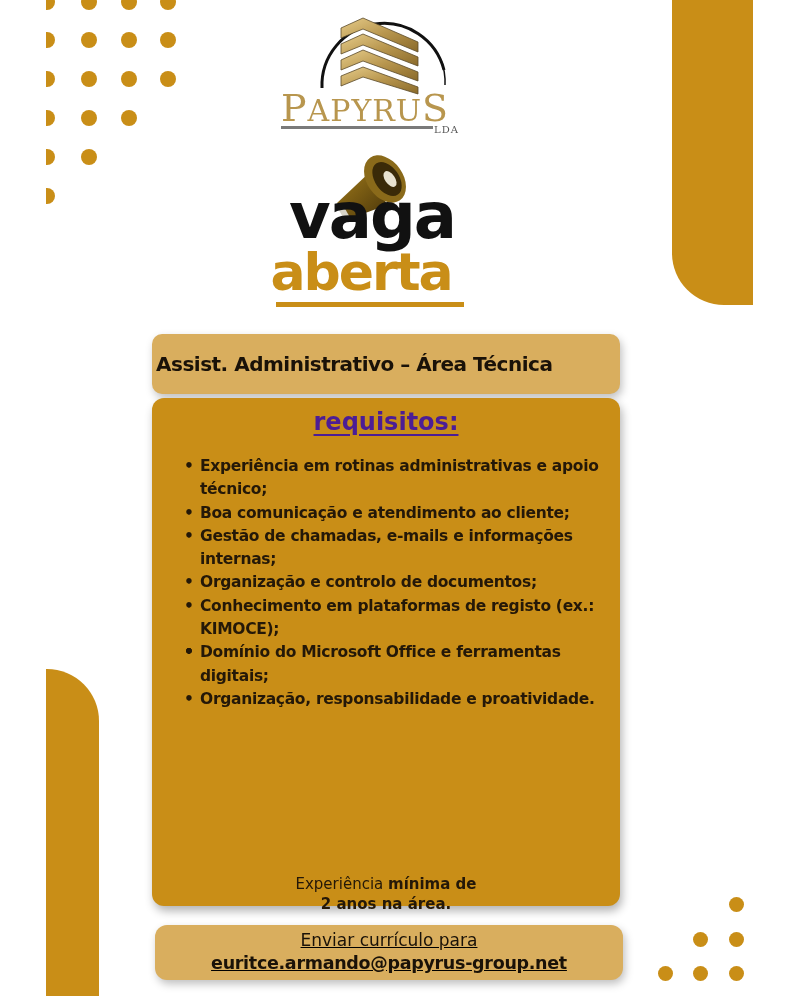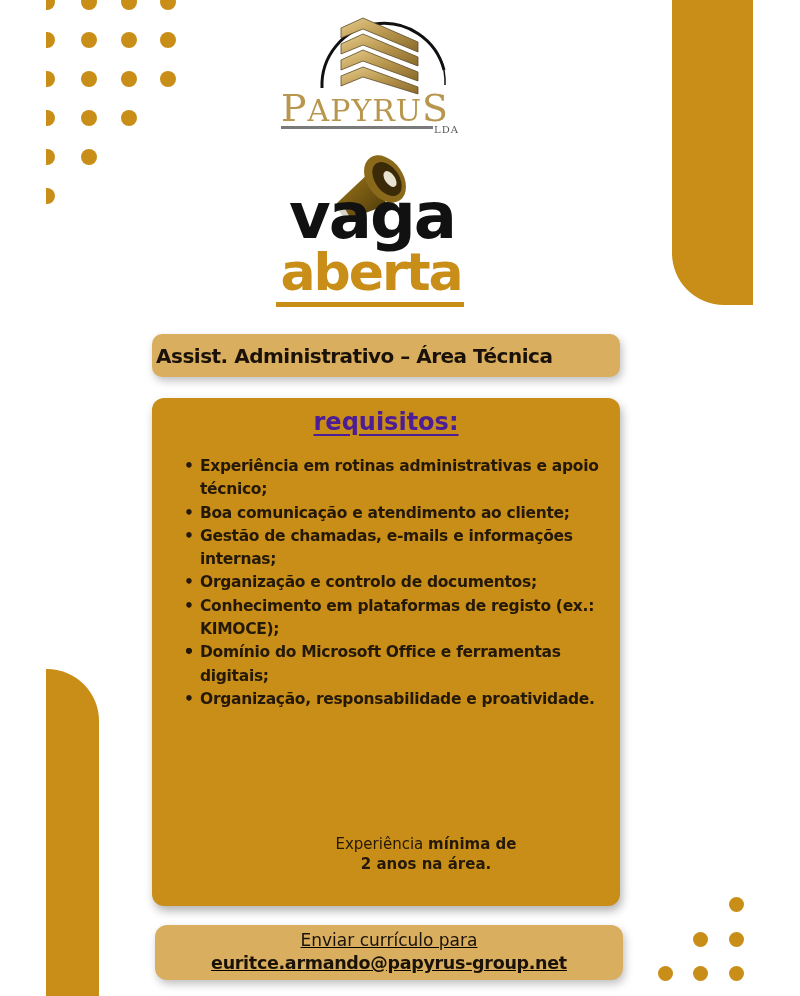--- a/index.html
+++ b/index.html
@@ -10,30 +10,30 @@
   .bar-right{position:absolute;left:626px;top:-10px;width:81px;height:315px;background:#c98e17;border-bottom-left-radius:52px;}
   .bar-left{position:absolute;left:0;top:669px;width:53px;height:340px;background:#c98e17;border-top-right-radius:52px;}
   .logo{position:absolute;left:230px;top:0;width:240px;height:145px;}
   .brand{position:absolute;left:235px;top:86px;width:190px;font-family:"DejaVu Serif",serif;color:#b8964e;letter-spacing:1px;white-space:nowrap;}
   .brand .big{font-size:38px;}
   .brand .sm{font-size:30px;}
   .brand-line{position:absolute;left:235px;top:126px;width:152px;height:3px;background:#7a7a7a;}
   .lda{position:absolute;left:388px;top:124px;font-family:"DejaVu Serif",serif;font-size:10px;color:#555;letter-spacing:1px;}
   .megaphone{position:absolute;left:281px;top:145px;width:90px;height:80px;}
   .vaga{position:absolute;left:226px;top:184px;width:200px;text-align:center;font-family:"DejaVu Sans",sans-serif;font-weight:bold;font-size:64px;letter-spacing:-2px;color:#111;line-height:1;}
-  .aberta{position:absolute;left:222px;top:246px;width:206px;text-align:center;font-family:"DejaVu Sans",sans-serif;font-weight:bold;font-size:52px;letter-spacing:-2px;color:#c98e17;line-height:1;}
+  .aberta{position:absolute;left:212px;top:246px;width:206px;text-align:center;font-family:"DejaVu Sans",sans-serif;font-weight:bold;font-size:52px;letter-spacing:-2px;color:#c98e17;line-height:1;}
   .aberta-line{position:absolute;left:230px;top:302px;width:188px;height:5px;background:#c98e17;}
-  .title-box{position:absolute;left:106px;top:334px;width:468px;height:43px;background:#d9ae5e;border-radius:10px;box-shadow:2px 4px 8px rgba(0,0,0,0.25);display:flex;align-items:center;padding-left:4px;box-sizing:border-box;}
+  .title-box{position:absolute;left:106px;top:334px;width:468px;height:60px;background:#d9ae5e;border-radius:10px;box-shadow:2px 4px 8px rgba(0,0,0,0.25);display:flex;align-items:center;padding-left:4px;box-sizing:border-box;}
   .title-box span{font-family:"DejaVu Sans",sans-serif;font-weight:bold;font-size:20px;color:#1a1208;letter-spacing:-0.5px;white-space:nowrap;}
   .main-box{position:absolute;left:106px;top:398px;width:468px;height:508px;background:#c98e17;border-radius:12px;box-shadow:2px 5px 10px rgba(0,0,0,0.3);}
   .req-title{position:absolute;left:0;top:10px;width:100%;text-align:center;font-family:"DejaVu Sans",sans-serif;font-weight:bold;font-size:24px;color:#4c1d95;text-decoration:underline;text-underline-offset:4px;}
   .req-list{position:absolute;left:30px;top:57px;width:425px;margin:0;padding:0;list-style:none;}
   .req-list li{position:relative;padding-left:18px;font-family:"DejaVu Sans",sans-serif;font-weight:bold;font-size:15.5px;line-height:23.3px;color:#241808;letter-spacing:-0.3px;}
   .req-list li .bullet{position:absolute;left:2px;top:0;}
-  .exp{position:absolute;left:0;top:436px;width:100%;text-align:center;font-family:"DejaVu Sans",sans-serif;font-size:15px;line-height:20px;color:#241808;padding-left:40px;}
+  .exp{position:absolute;left:0;top:476px;width:100%;text-align:center;font-family:"DejaVu Sans",sans-serif;font-size:15px;line-height:20px;color:#241808;}
   .exp b{font-weight:bold;}
   .contact-box{position:absolute;left:109px;top:925px;width:468px;height:55px;background:#d9ae5e;border-radius:12px;box-shadow:2px 4px 8px rgba(0,0,0,0.25);text-align:center;text-decoration:underline;}
   .contact-box .l1{display:block;margin-top:4px;font-family:"DejaVu Sans",sans-serif;font-size:17px;line-height:23px;color:#1a1208;}
   .contact-box .l2{display:block;font-family:"DejaVu Sans",sans-serif;font-weight:bold;font-size:17.5px;line-height:23px;color:#1a1208;letter-spacing:-0.3px;}
 </style>
 </head>
 <body>
 
 <div class="page">
 

